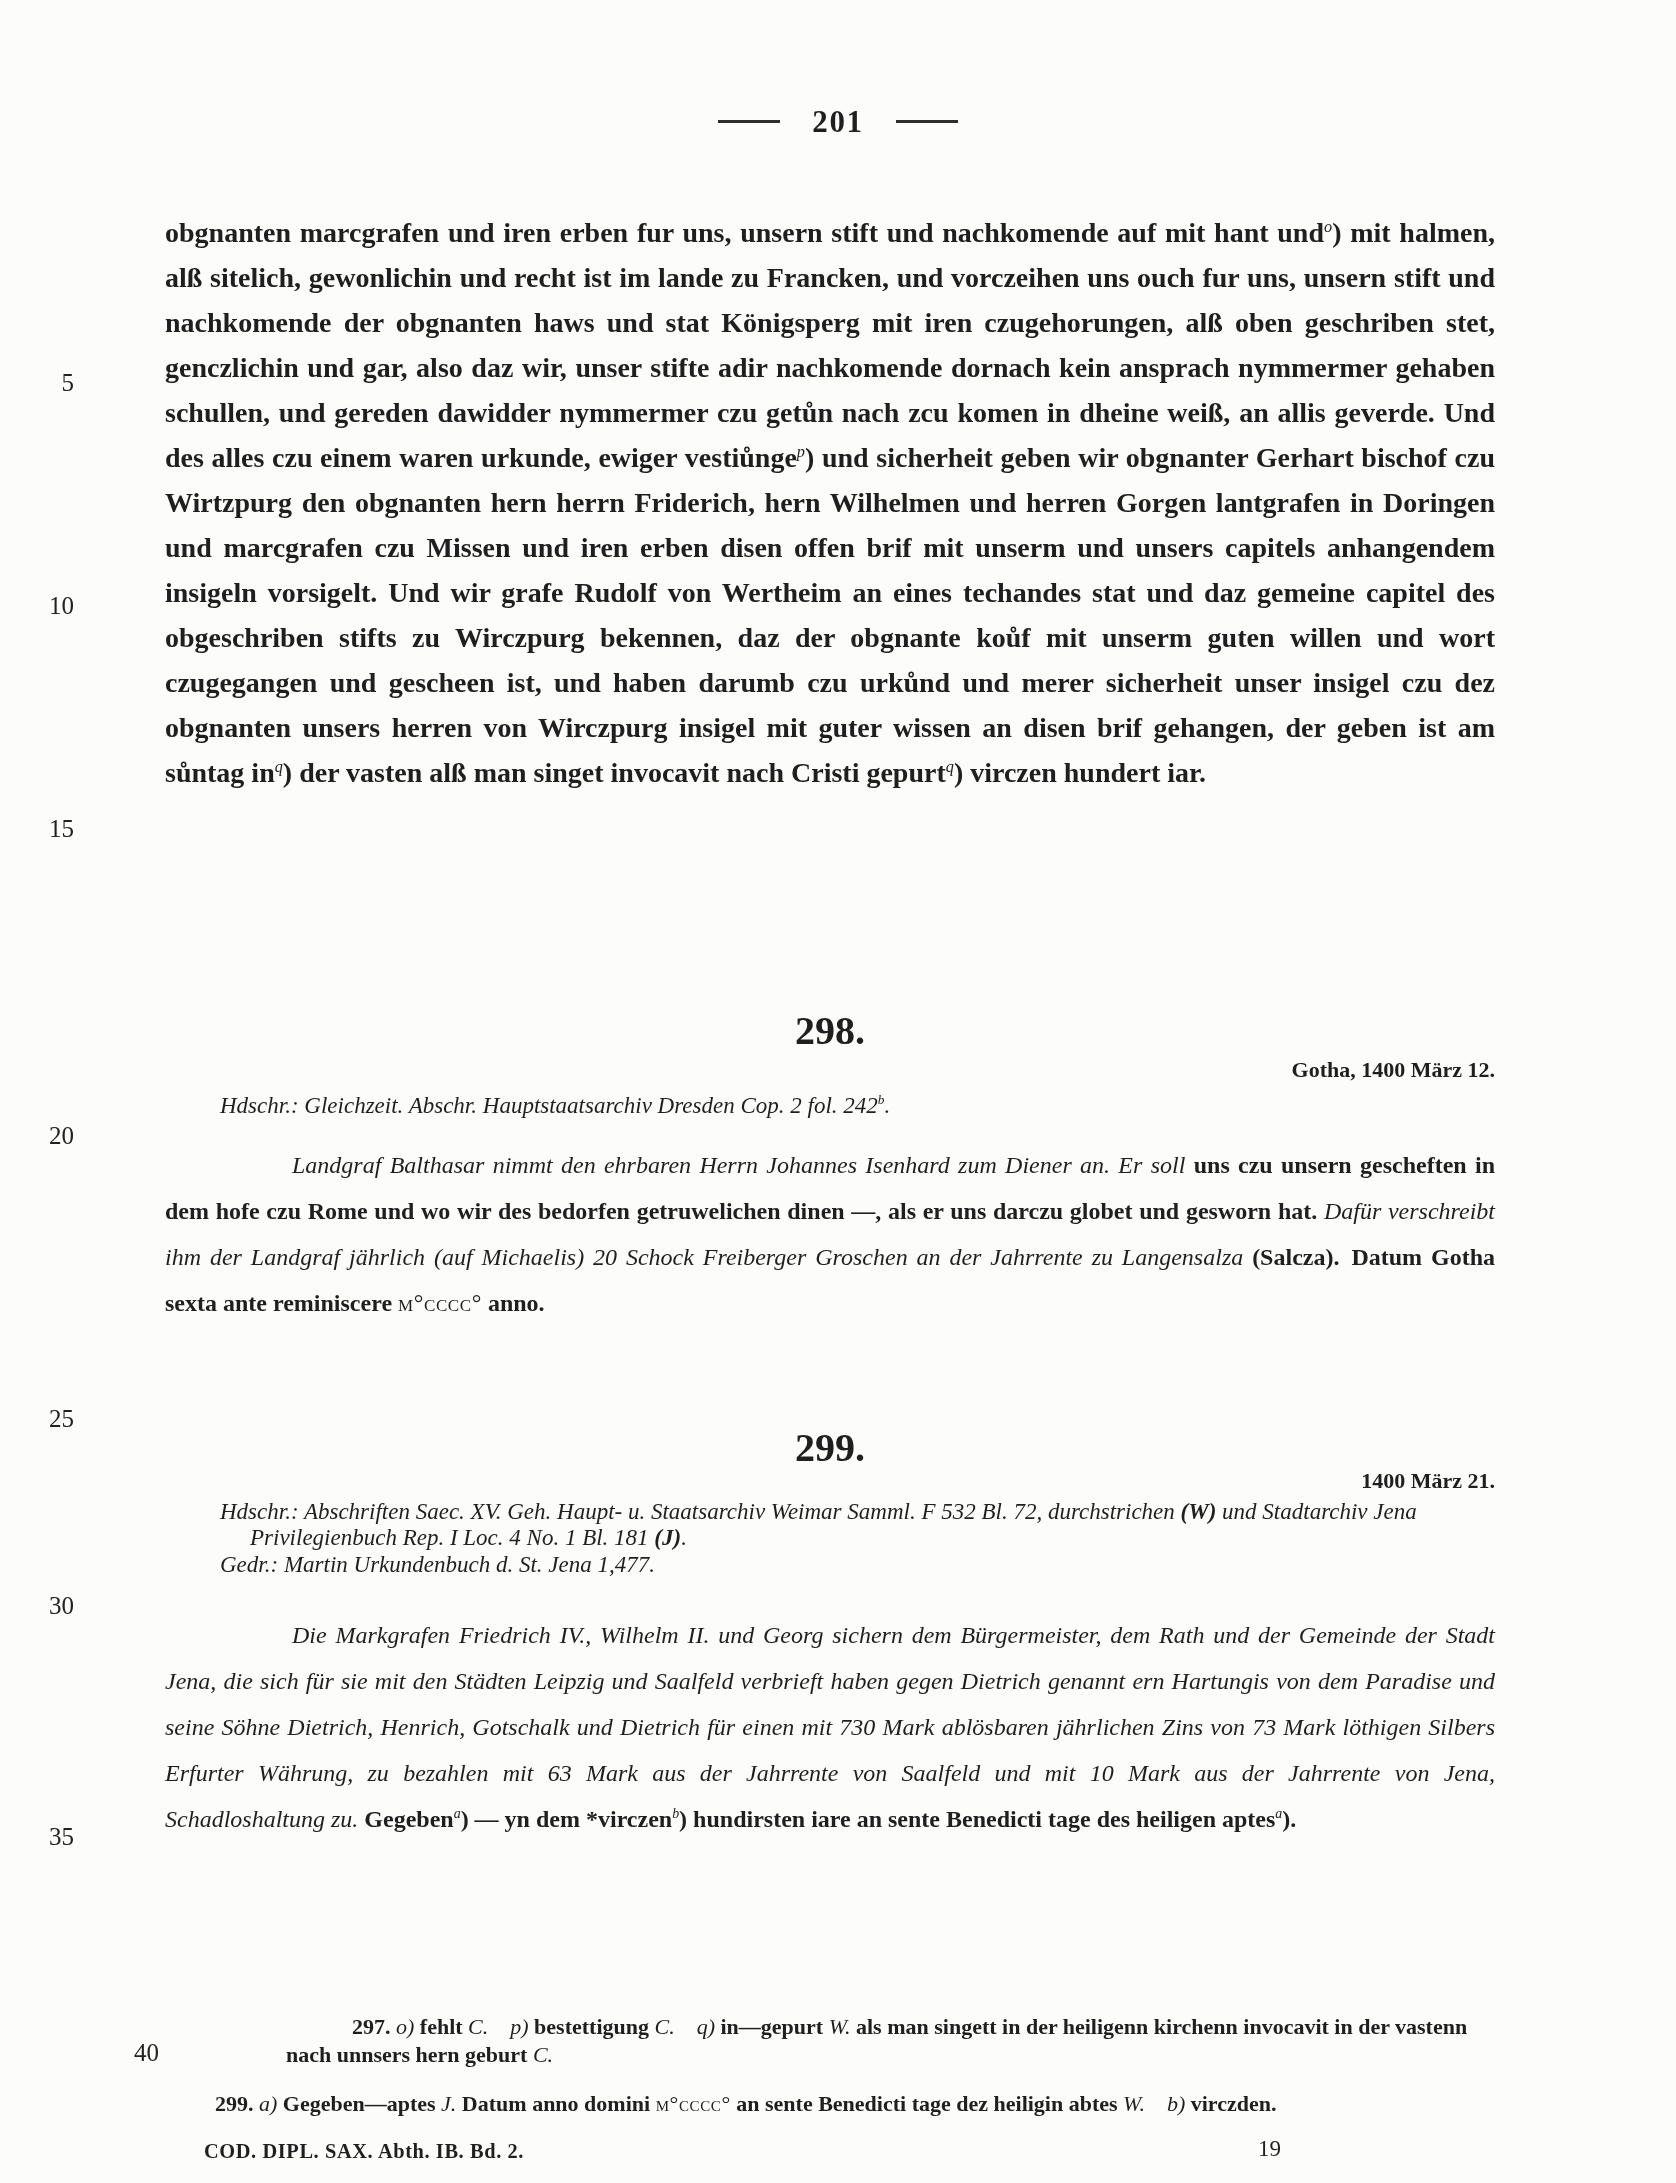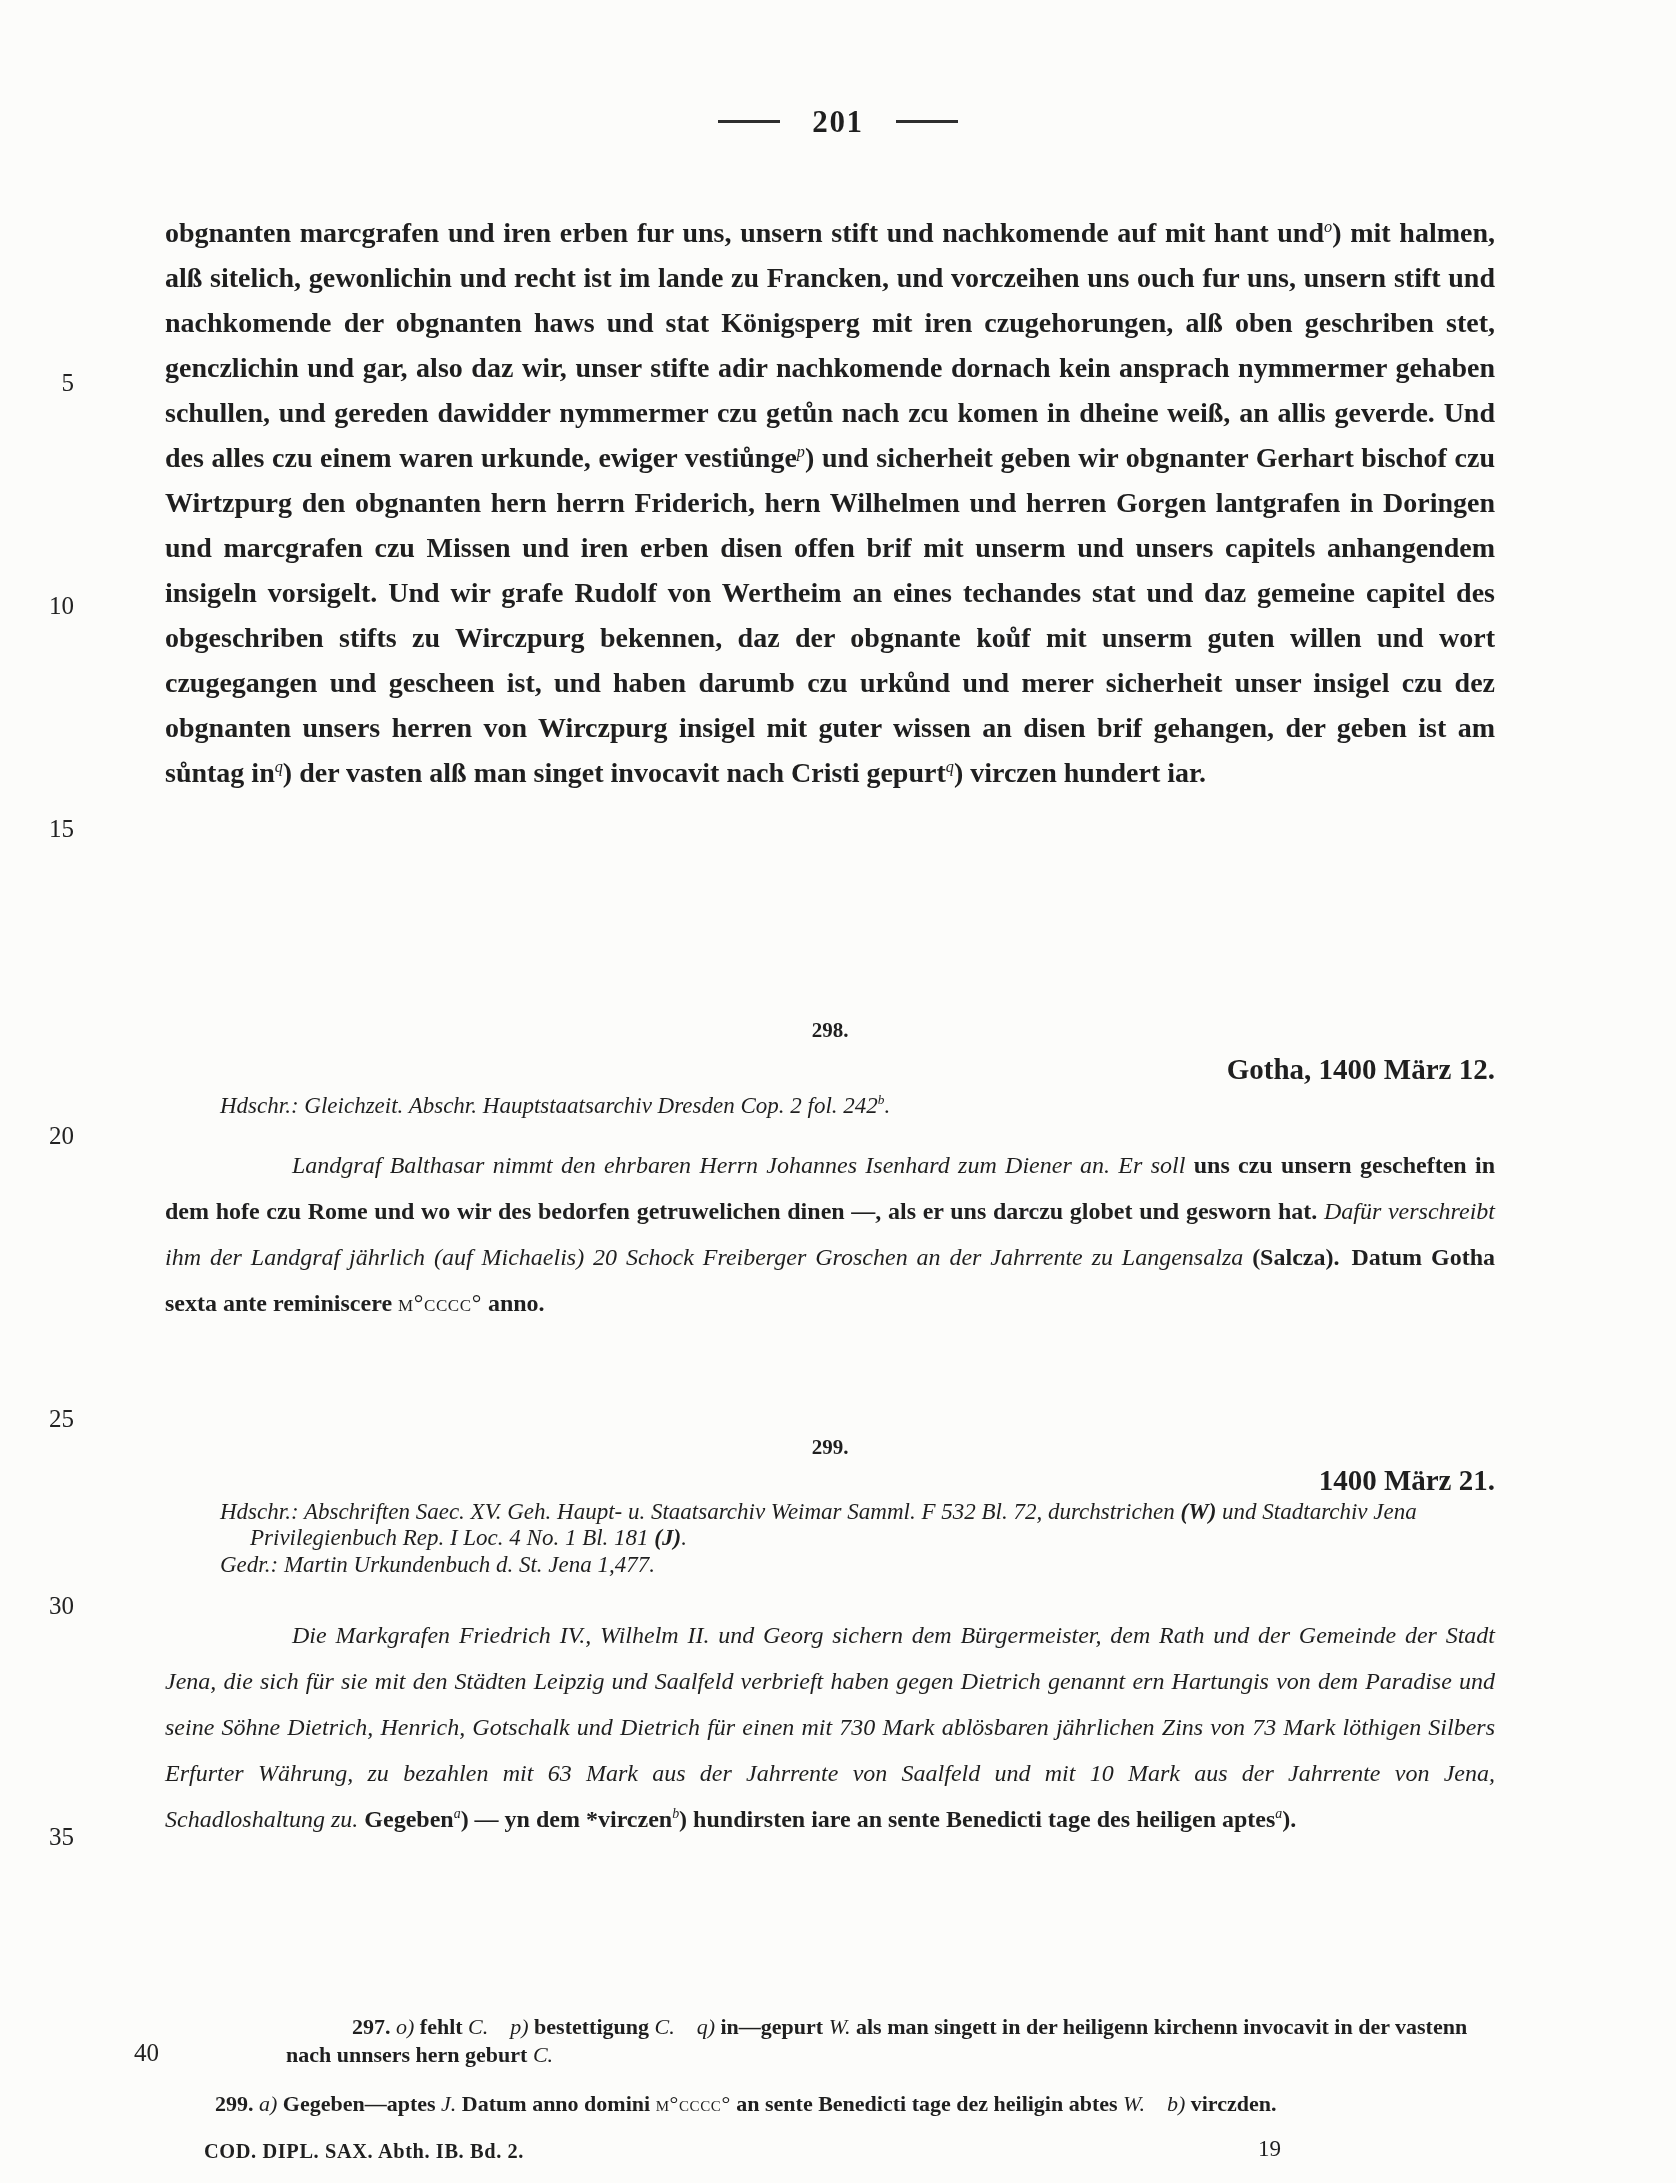--- a/index.html
+++ b/index.html
@@ -32,30 +32,30 @@
   }
 
   .body-text { font-size: 28px; line-height: 45px; text-align: justify; }
   .main-text { height: 714px; }
 
   .doc-heading {
     margin-top: 87px;
     height: 39px; line-height: 39px;
     text-align: center;
     font-weight: bold;
-    font-size: 21px;
+    font-size: 40px;
   }
   .h299 { margin-top: 55px; }
 
   .doc-date {
     margin-top: 4.4px;
     height: 31px; line-height: 31px;
     text-align: right;
     font-weight: bold;
-    font-size: 29px;
+    font-size: 22px;
   }
   .d299 { margin-top: 0; height: 27.5px; line-height: 27.5px; }
 
   .source { font-style: italic; font-size: 23px; }
   .source-298 { margin-top: 5.5px; height: 29px; line-height: 29px; padding-left: 55px; }
   .source-hdschr { margin-top: 4.4px; height: 53px; line-height: 26.4px; padding-left: 85px; text-indent: -30px; }
   .source-gedr { height: 26.4px; line-height: 26.4px; padding-left: 55px; }
 
   .summary { font-size: 24px; line-height: 46px; text-align: justify; text-indent: 127px; }
   .summary-298 { margin-top: 22px; height: 231px; }

